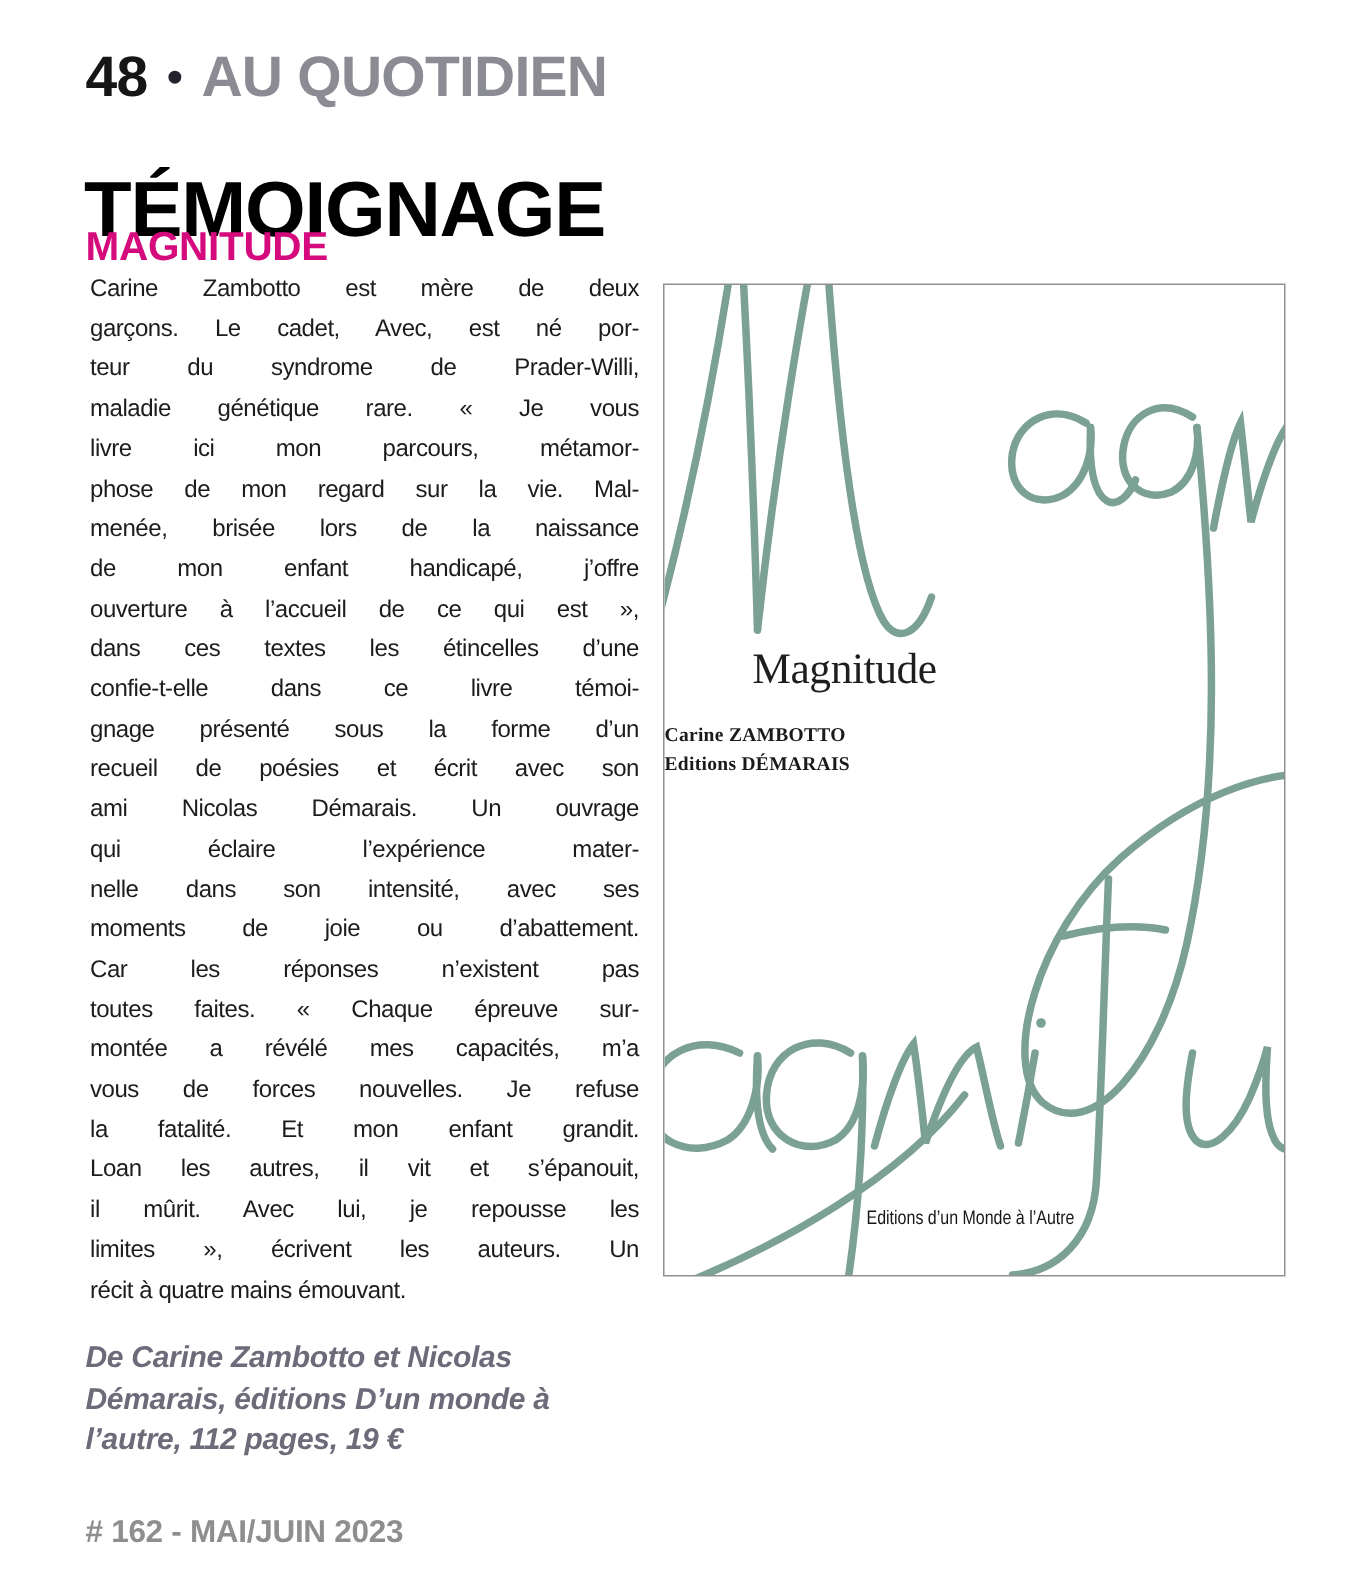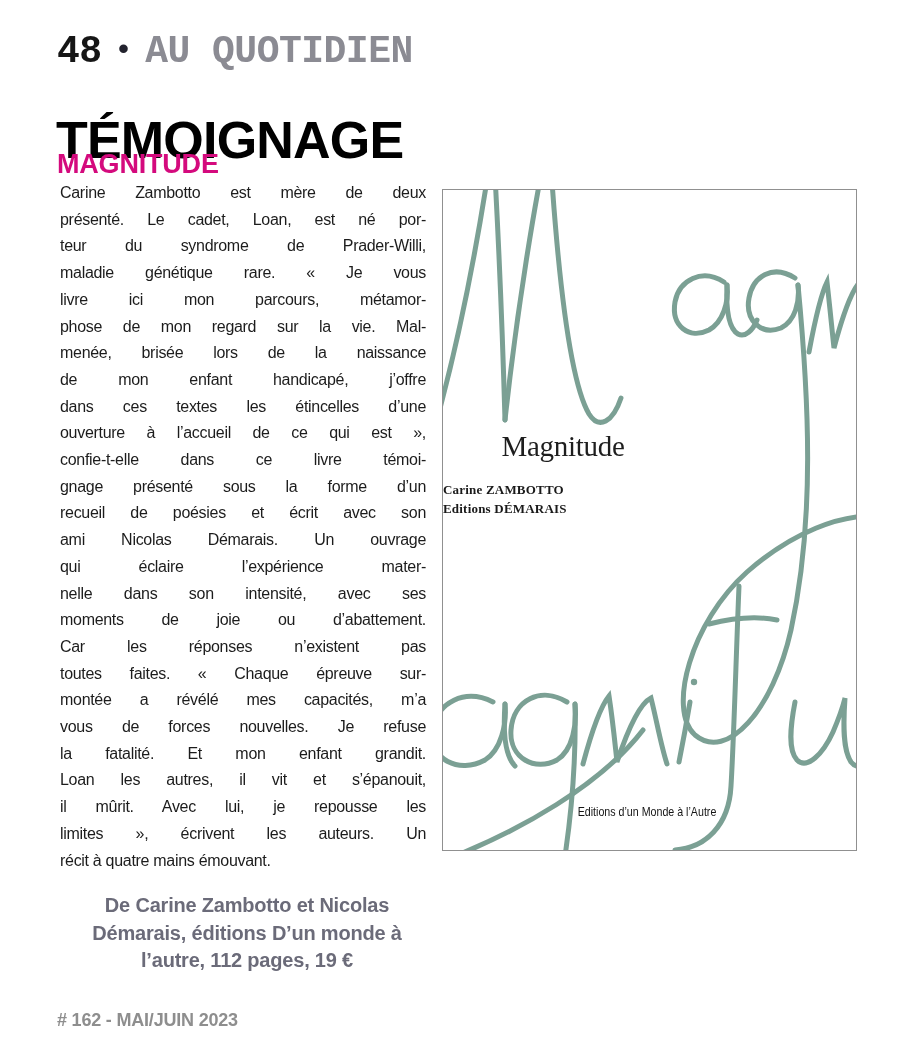--- a/index.html
+++ b/index.html
@@ -19,21 +19,20 @@
     background:#ffffff;
     overflow:hidden;
     font-family:"Liberation Sans", sans-serif;
   }
   
   .header{
     position:absolute;left:57px;top:33px;
     display:flex;align-items:baseline;gap:13px;
     font-size:38px;font-weight:800;line-height:1;
     letter-spacing:-0.5px;
-    font-family:Liberation Mono, monospace;
   }
   .page-number{color:#161616;}
   .header-bullet{color:#23232e;font-size:30px;transform:translateY(-3px);}
   .section-title{color:var(--header-gray);}
   
   .kicker{
     position:absolute;left:56px;top:114px;
     font-size:52px;font-weight:800;line-height:1;
     letter-spacing:-0.8px;color:#000000;
   }
@@ -47,29 +46,28 @@
     position:absolute;left:60px;top:180px;width:366px;
     font-size:16px;line-height:26.7px;color:var(--body-text);
     letter-spacing:-0.3px;
   }
   .bline{text-align:justify;text-align-last:justify;white-space:normal;}
   .bline.flush{text-align-last:left;}
   .it{}
   
   .credit{
     position:absolute;left:57px;top:892px;width:380px;
-    font-size:20px;font-weight:600;
+    font-size:20px;font-weight:600;font-style:italic;
     line-height:27.5px;color:var(--credit-gray);
     letter-spacing:-0.2px;
-    text-align:center;
   }
   
   .footer{
     position:absolute;left:57px;top:1010px;
-    font-size:18px;font-weight:700;color:var(--footer-gray);
+    font-size:21px;font-weight:700;color:var(--footer-gray);
     letter-spacing:-0.2px;
   }
   
   .book-cover{
     position:absolute;left:442px;top:189px;width:415px;height:662px;
     background:#ffffff;border:1px solid var(--cover-border);
     overflow:hidden;
   }
   .cover-art{position:absolute;left:0;top:0;width:415px;height:662px;}
   .cover-art path{fill:none;stroke:var(--script-green);stroke-width:5;stroke-linecap:round;}
@@ -104,29 +102,29 @@
     <span class="page-number">48</span>
     <span class="header-bullet">•</span>
     <span class="section-title">AU QUOTIDIEN</span>
   </div>
 
   <h1 class="kicker">TÉMOIGNAGE</h1>
   <h2 class="article-title">MAGNITUDE</h2>
 
   <div class="article-body">
       <div class="bline"><span>Carine Zambotto est mère de deux</span></div>
-      <div class="bline"><span>présenté. Le cadet, Loan, est né por-</span></div>
+      <div class="bline"><span>garçons. Le cadet, Avec, est né por-</span></div>
       <div class="bline"><span>teur du syndrome de Prader-Willi,</span></div>
       <div class="bline"><span>maladie génétique rare. « </span><span class="it">Je vous</span></div>
       <div class="bline"><span class="it">livre ici mon parcours, métamor-</span></div>
       <div class="bline"><span class="it">phose de mon regard sur la vie. Mal-</span></div>
       <div class="bline"><span class="it">menée, brisée lors de la naissance</span></div>
       <div class="bline"><span class="it">de mon enfant handicapé, j’offre</span></div>
+      <div class="bline"><span class="it">ouverture à l’accueil de ce qui est</span><span> »,</span></div>
       <div class="bline"><span class="it">dans ces textes les étincelles d’une</span></div>
-      <div class="bline"><span class="it">ouverture à l’accueil de ce qui est</span><span> »,</span></div>
       <div class="bline"><span>confie-t-elle dans ce livre témoi-</span></div>
       <div class="bline"><span>gnage présenté sous la forme d’un</span></div>
       <div class="bline"><span>recueil de poésies et écrit avec son</span></div>
       <div class="bline"><span>ami Nicolas Démarais. Un ouvrage</span></div>
       <div class="bline"><span>qui éclaire l’expérience mater-</span></div>
       <div class="bline"><span>nelle dans son intensité, avec ses</span></div>
       <div class="bline"><span>moments de joie ou d’abattement.</span></div>
       <div class="bline"><span>Car les réponses n’existent pas</span></div>
       <div class="bline"><span>toutes faites. « </span><span class="it">Chaque épreuve sur-</span></div>
       <div class="bline"><span class="it">montée a révélé mes capacités, m’a</span></div>

